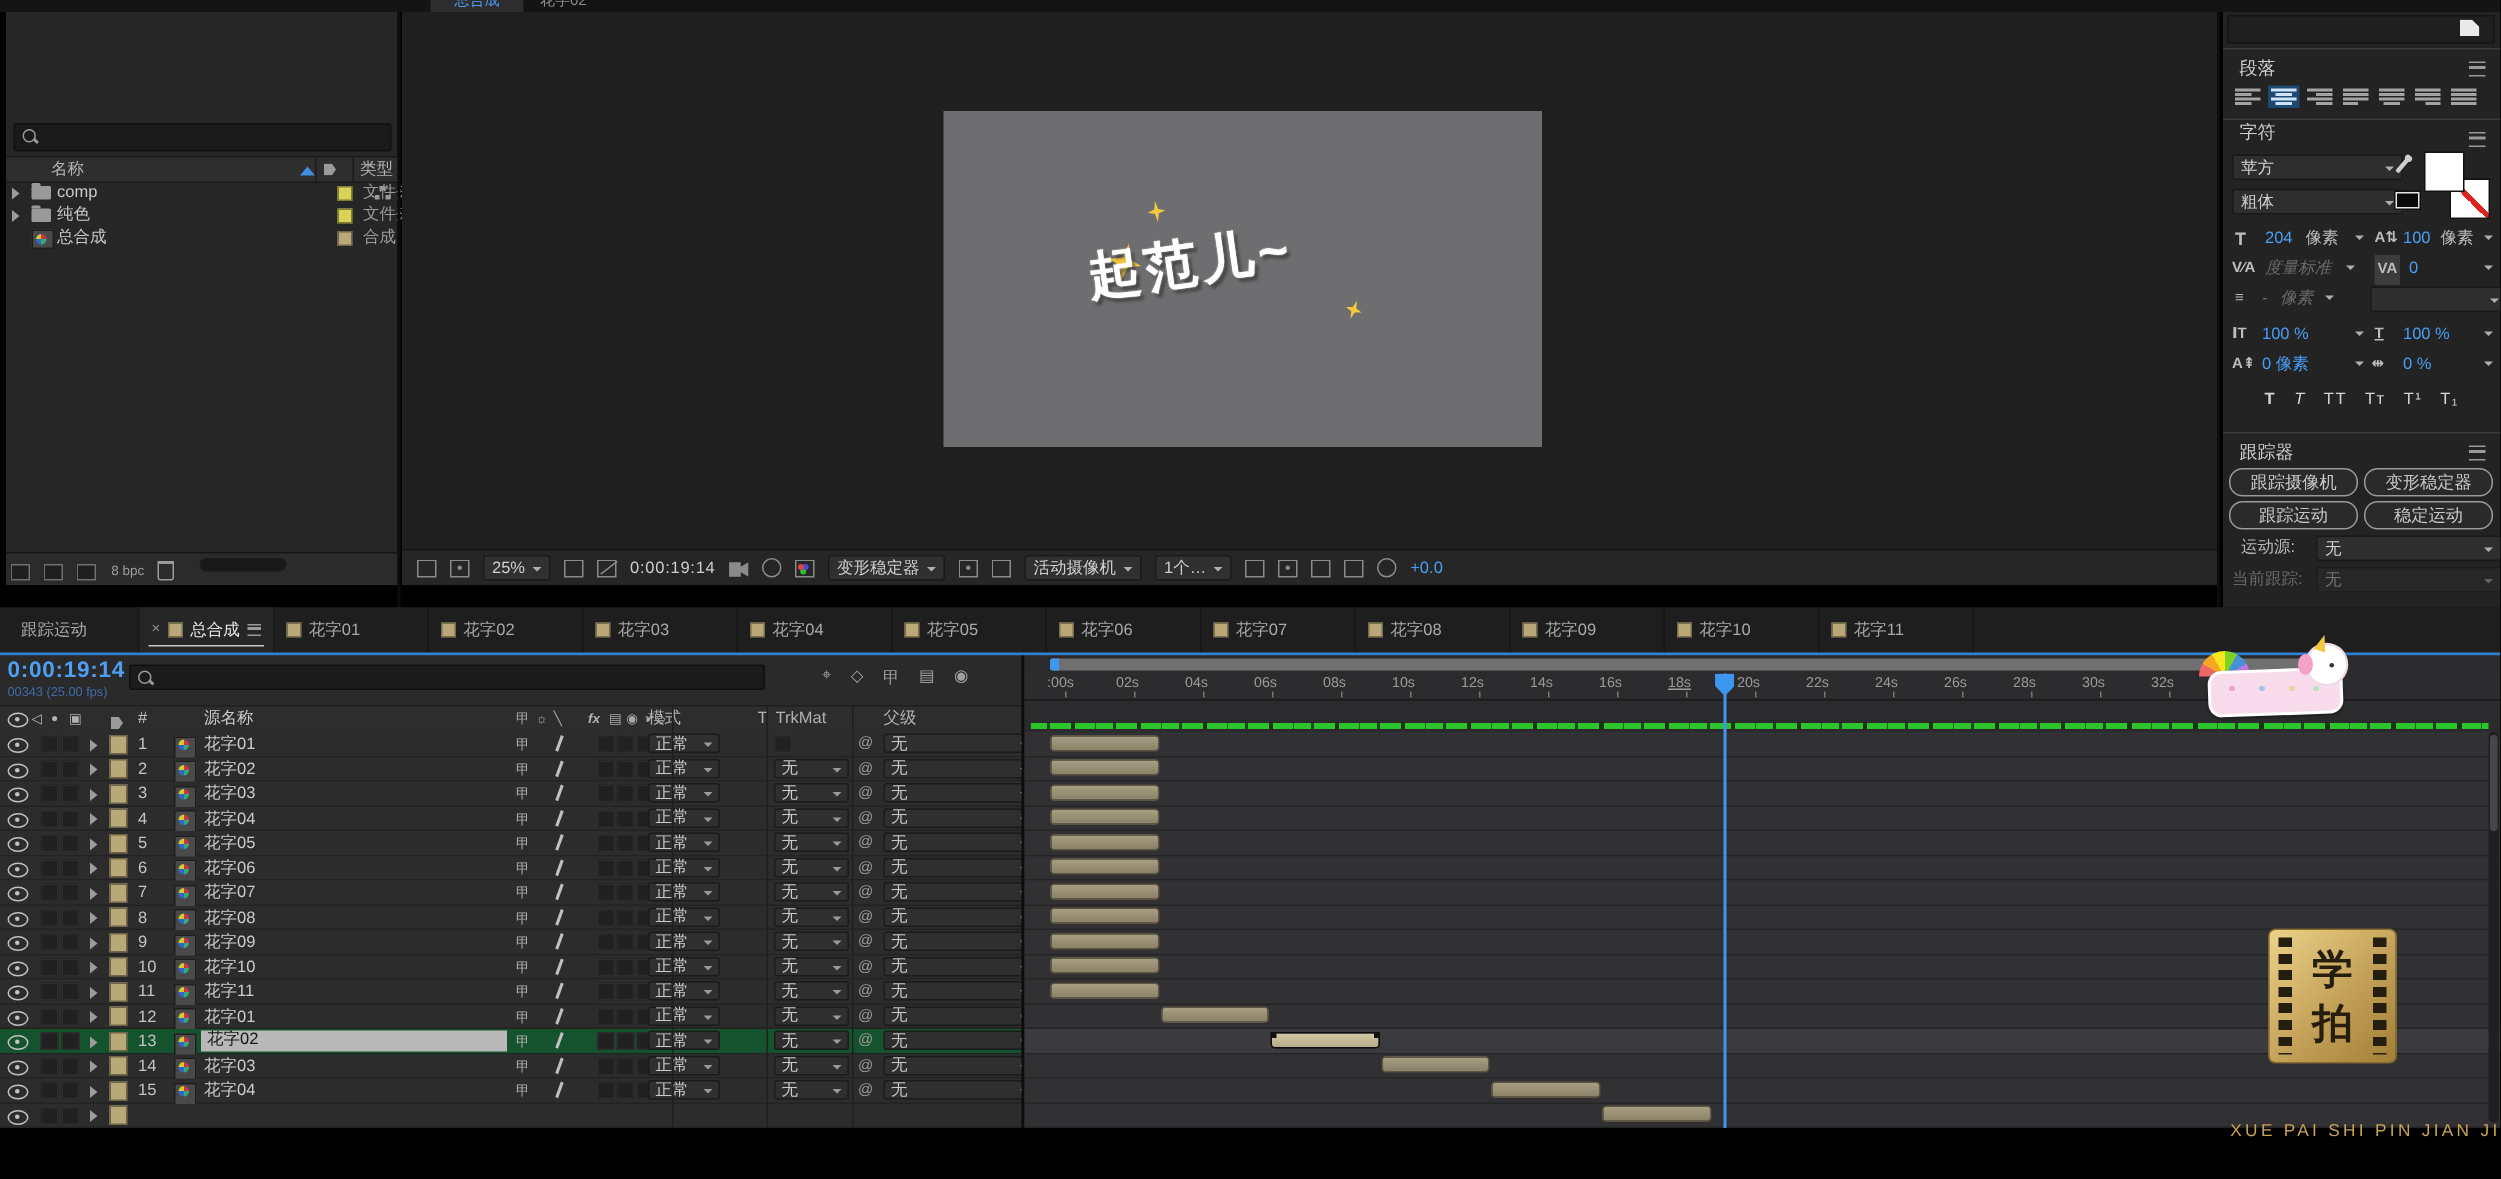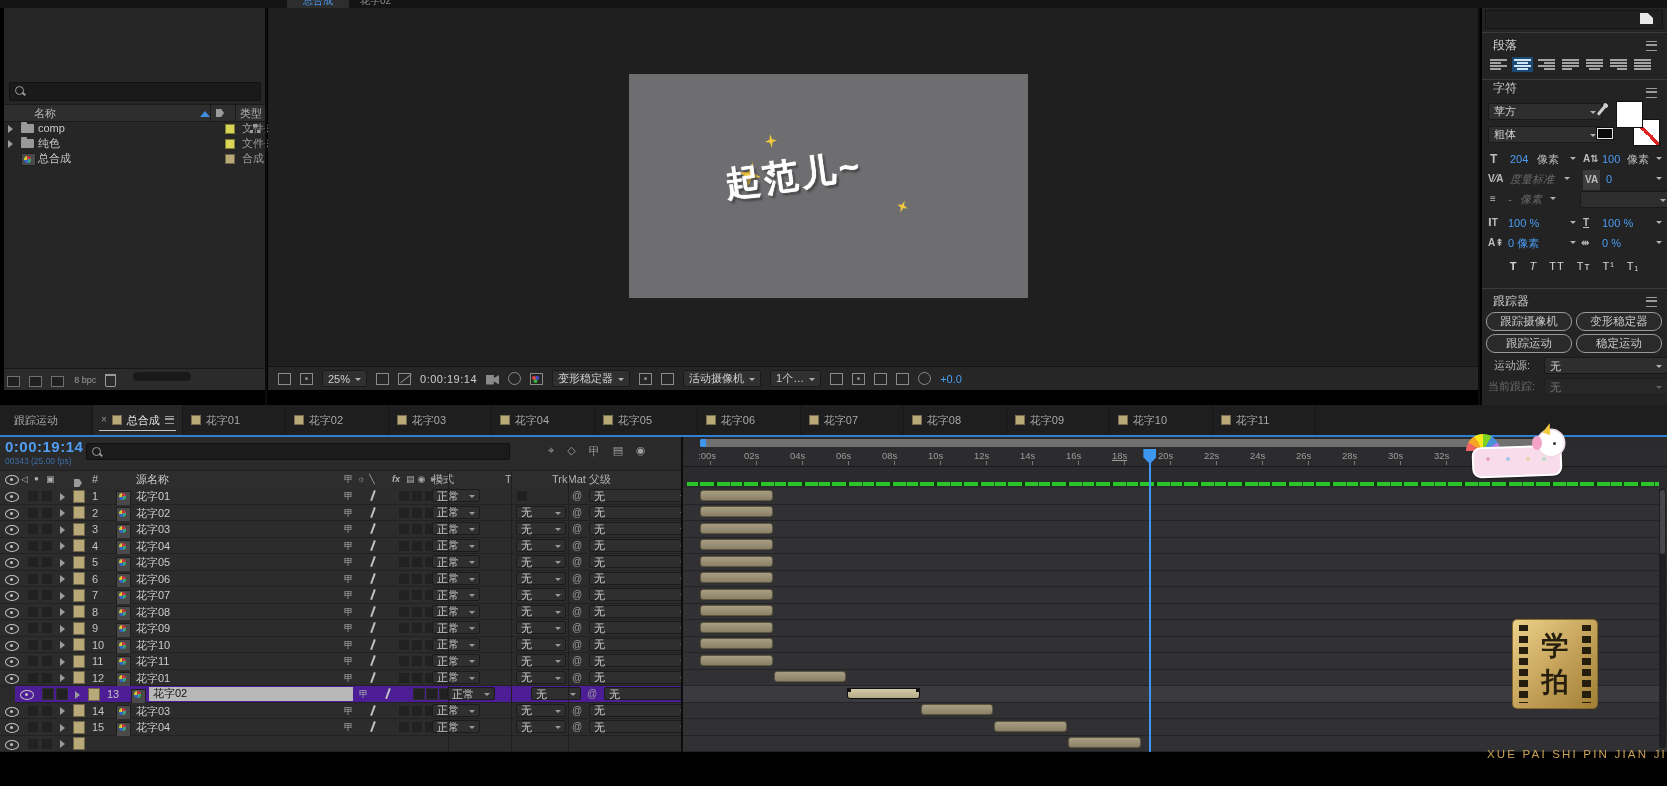--- a/index.html
+++ b/index.html
@@ -111,21 +111,21 @@
 
   #tl-left{position:absolute;left:0;top:0;width:683px;height:315px;background:#2a2a2a;overflow:hidden;}
   #tl-time{position:absolute;left:5px;top:1px;font-size:15px;font-weight:700;color:#4f9ef2;letter-spacing:.5px;}
   #tl-frame{position:absolute;left:5px;top:19px;font-size:8.5px;color:#3e6da6;}
   #tl-search{position:absolute;left:86px;top:6px;width:422px;height:15px;background:#1b1b1b;border:1px solid #101010;border-radius:2px;}
   #tl-lefticons{position:absolute;left:548px;top:7px;display:flex;gap:13px;color:#9f9f9f;font-size:11px;}
   #tl-header{position:absolute;left:0;top:33px;width:683px;height:17px;background:#2d2d2d;
      border-top:1px solid #1e1e1e;border-bottom:1px solid #1c1c1c;line-height:17px;color:#b2b2b2;}
   #tl-rows{position:absolute;left:0;top:51px;width:683px;height:264px;overflow:hidden;}
   .lrow{position:relative;height:16.5px;background:#2c2c2c;border-bottom:1px solid #222;box-sizing:border-box;}
-  .lrow.sel{background:#4c1d95;margin-left:15px;}
+  .lrow.sel{background:#14532d;}
   .lc{position:absolute;top:0;height:16px;line-height:16px;}
   .lc-eye{left:5px;top:4px;}
   .i-eye{width:12px;height:8px;border:1px solid #c2c2c2;border-radius:50%;position:relative;display:block;}
   .i-eye::after{content:"";position:absolute;left:3.5px;top:2px;width:3px;height:3px;background:#c2c2c2;border-radius:50%;}
   .sbox{position:absolute;top:2px;width:12px;height:12px;background:#212121;box-shadow:inset 0 0 0 1px #2d2d2d;}
   .lc-exp{left:60px;top:4.5px;width:0;height:0;border-left:5px solid #9c9c9c;border-top:4px solid transparent;border-bottom:4px solid transparent;}
   .lc-label{left:73px;top:1.5px;width:12px;height:13px;background:#b9a878;box-shadow:inset 0 0 0 1px rgba(0,0,0,.4);}
   .lc-num{left:92px;color:#c3c3c3;}
   .lc-ficon{left:116px;top:2.5px;}
   .lc-name{left:136px;color:#cccccc;}
@@ -517,21 +517,21 @@
           <span class="lc" style="left:34px;font-size:8px;">●</span>
           <span class="lc" style="left:46px;font-size:9px;">▣</span>
           <span class="lc" style="left:74px;top:4px;"><span class="i-tag"></span></span>
           <span class="lc lc-num">#</span>
           <span class="lc lc-name">源名称</span>
           <span class="lc" style="left:344px;font-size:9px;letter-spacing:4px;color:#a8a8a8;">甲☼╲</span>
           <span class="lc" style="left:392px;font-style:italic;font-weight:700;font-size:9px;">fx</span>
           <span class="lc" style="left:406px;font-size:9px;letter-spacing:3px;color:#a8a8a8;">▤◉◑◇</span>
           <span class="lc lc-mode" style="top:0;">模式</span>
           <span class="lc lc-T">T</span>
-          <span class="lc" style="left:517px;margin-left:35px;">TrkMat</span>
+          <span class="lc" style="left:517px;">TrkMat</span>
           <span class="lc" style="left:589px;">父级</span>
         </div>
         <div id="tl-rows">
             <div class="lrow">
               <span class="lc lc-eye">
                 <span class="i-eye"></span>
               </span>
               <span class="sbox" style="left: 27px;"></span>
               <span class="sbox" style="left: 41px;"></span>
               <span class="lc-exp lc"></span>

